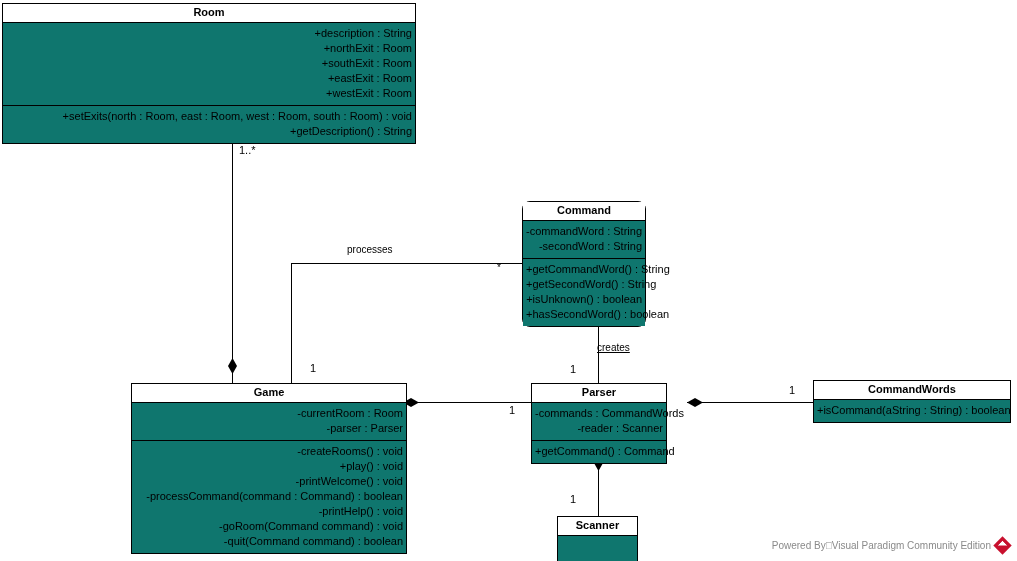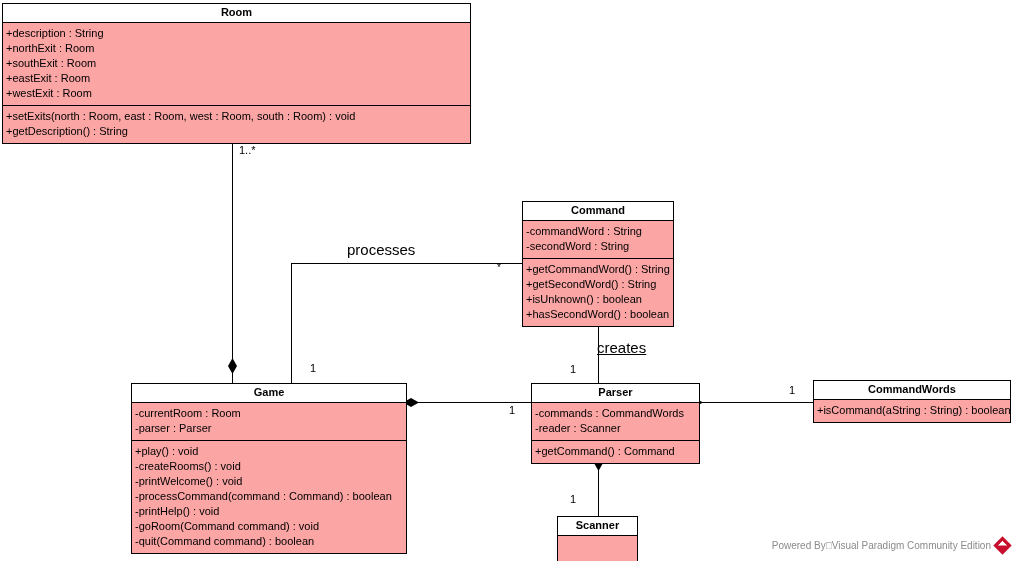--- a/index.html
+++ b/index.html
@@ -35,21 +35,22 @@
     font-weight: bold;
     font-size: 11px;
     padding: 3px 2px 4px 2px;
     border-bottom: 1px solid #000000;
     background: #ffffff;
     letter-spacing: 0px;
   }
   .uml-compartment {
     padding: 3px 0 4px 0;
     border-bottom: 1px solid #000000;
-    background: #fca5a5;
+    background: #0f766e;
+    text-align: right;
   }
   .uml-compartment:last-child {
     border-bottom: none;
   }
   .uml-compartment.empty {
     min-height: 22px;
   }
   .uml-member {
     padding: 0 3px;
     font-size: 11px;
@@ -83,21 +84,21 @@
     clip-path: polygon(50% 0%, 100% 50%, 50% 100%, 0% 50%);
   }
   .diamond.horz {
     width: 16px;
     height: 9px;
     clip-path: polygon(50% 0%, 100% 50%, 50% 100%, 0% 50%);
   }
   
   .conn-label {
     position: absolute;
-    font-size: 15px;
+    font-size: 10px;
     line-height: 12px;
     color: #000000;
     white-space: nowrap;
   }
   .conn-label.mult {
     font-size: 11px;
   }
   .conn-label.star {
     font-size: 10px;
   }
@@ -159,67 +160,67 @@
   <div class="conn-label mult" style="left:509px; top:404px;">1</div>
 
   <div class="ln-h" style="left:687px; top:402px; width:126px;"></div>
   <div class="diamond horz" style="left:687px; top:398px;"></div>
   <div class="conn-label mult" style="left:789px; top:384px;">1</div>
 
   <div class="ln-v" style="left:598px; top:455px; height:62px;"></div>
   <div class="diamond vert" style="left:594px; top:455px;"></div>
   <div class="conn-label mult" style="left:570px; top:493px;">1</div>
 
-  <div class="uml-class" style="left:2px; top:3px; width:469px;">
+  <div class="uml-class" style="left:2px; top:3px; width:414px;">
     <div class="uml-title">Room</div>
     <div class="uml-compartment">
       <div class="uml-member">+description : String</div>
       <div class="uml-member">+northExit : Room</div>
       <div class="uml-member">+southExit : Room</div>
       <div class="uml-member">+eastExit : Room</div>
       <div class="uml-member">+westExit : Room</div>
     </div>
     <div class="uml-compartment">
       <div class="uml-member">+setExits(north : Room, east : Room, west : Room, south : Room) : void</div>
       <div class="uml-member">+getDescription() : String</div>
     </div>
   </div>
 
-  <div class="uml-class" style="left:522px; top:201px; width:152px;">
+  <div class="uml-class" style="left:522px; top:201px; width:124px;border-radius:8px;">
     <div class="uml-title">Command</div>
     <div class="uml-compartment">
       <div class="uml-member">-commandWord : String</div>
       <div class="uml-member">-secondWord : String</div>
     </div>
     <div class="uml-compartment">
       <div class="uml-member">+getCommandWord() : String</div>
       <div class="uml-member">+getSecondWord() : String</div>
       <div class="uml-member">+isUnknown() : boolean</div>
       <div class="uml-member">+hasSecondWord() : boolean</div>
     </div>
   </div>
 
   <div class="uml-class" style="left:131px; top:383px; width:276px;">
     <div class="uml-title">Game</div>
     <div class="uml-compartment">
       <div class="uml-member">-currentRoom : Room</div>
       <div class="uml-member">-parser : Parser</div>
     </div>
     <div class="uml-compartment">
+      <div class="uml-member">-createRooms() : void</div>
       <div class="uml-member">+play() : void</div>
-      <div class="uml-member">-createRooms() : void</div>
       <div class="uml-member">-printWelcome() : void</div>
       <div class="uml-member">-processCommand(command : Command) : boolean</div>
       <div class="uml-member">-printHelp() : void</div>
       <div class="uml-member">-goRoom(Command command) : void</div>
       <div class="uml-member">-quit(Command command) : boolean</div>
     </div>
   </div>
 
-  <div class="uml-class" style="left:531px; top:383px; width:169px;">
+  <div class="uml-class" style="left:531px; top:383px; width:136px;">
     <div class="uml-title">Parser</div>
     <div class="uml-compartment">
       <div class="uml-member">-commands : CommandWords</div>
       <div class="uml-member">-reader : Scanner</div>
     </div>
     <div class="uml-compartment">
       <div class="uml-member">+getCommand() : Command</div>
     </div>
   </div>
 

